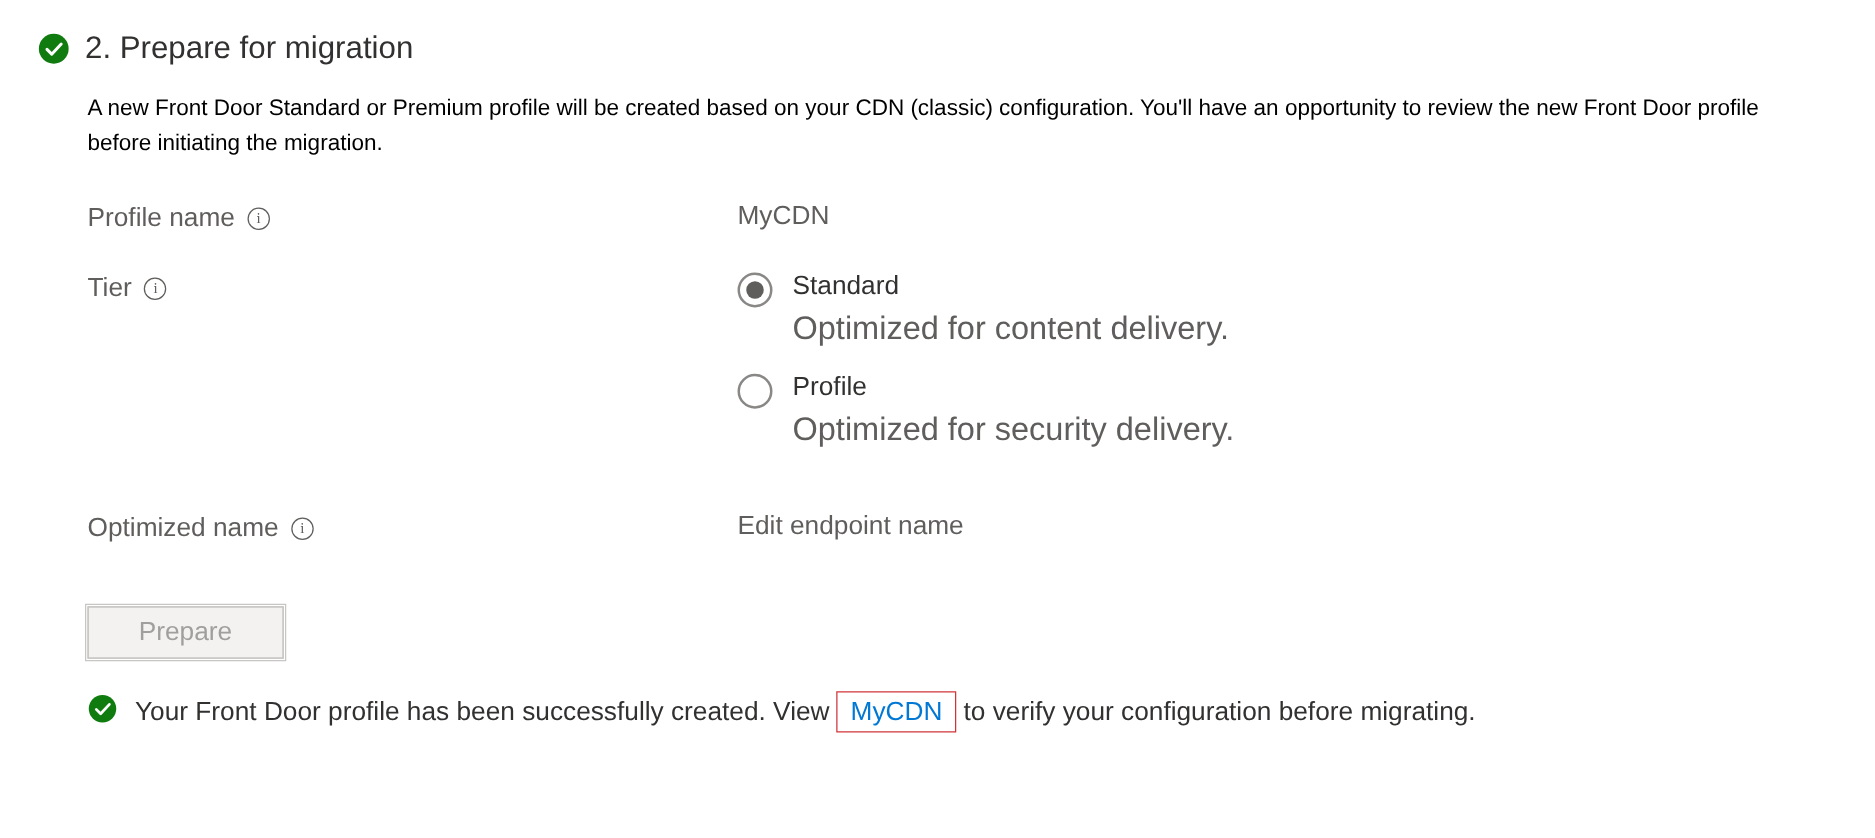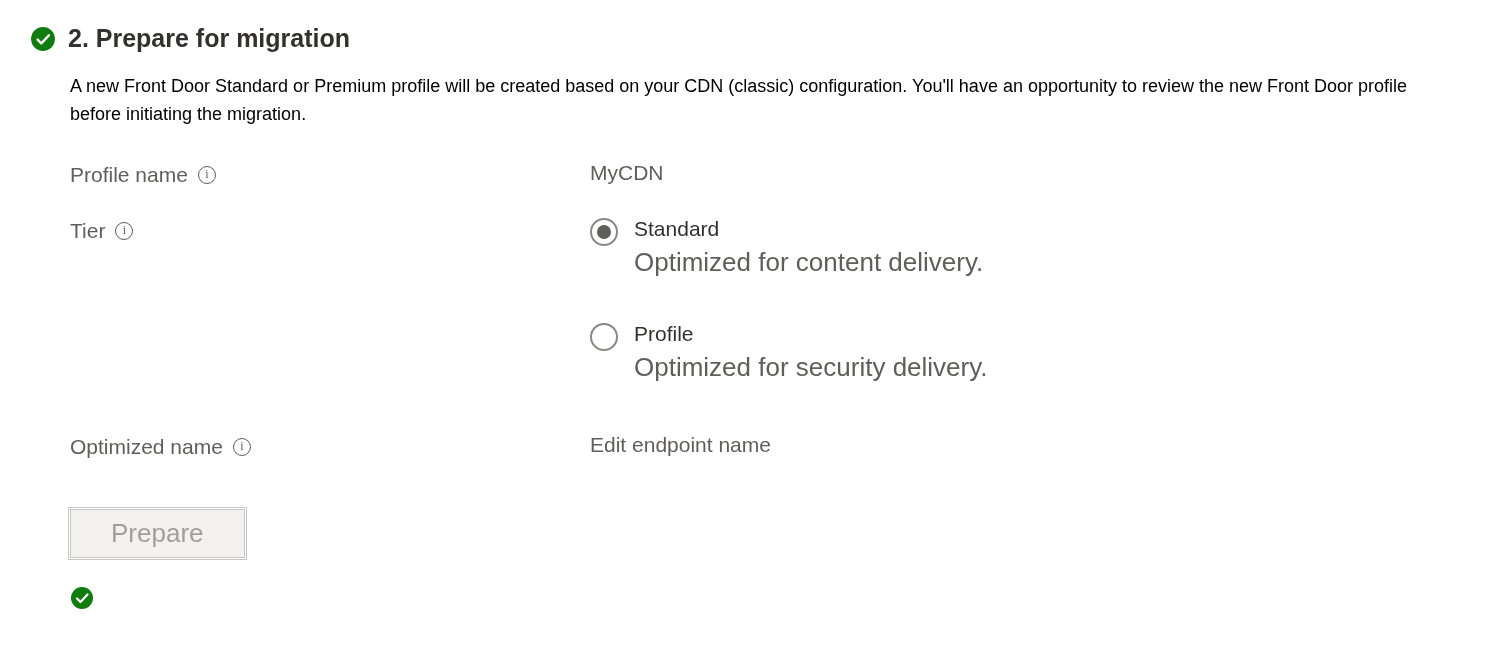--- a/index.html
+++ b/index.html
@@ -21,21 +21,21 @@
       gap: 12px;
       margin-bottom: 20px;
     }
     .check-circle {
       width: 26px;
       height: 26px;
       flex-shrink: 0;
     }
     .section-title {
       font-size: 25px;
-      font-weight: 700;
+      font-weight: 400;
       color: #323130;
     }
     .section-description {
       font-size: 18px;
       color: #000000;
       margin-left: 40px;
       margin-bottom: 32px;
       line-height: 1.55;
       max-width: 1380px;
     }
@@ -78,21 +78,21 @@
     .form-value-col {
       flex: 1;
     }
     .static-value {
       font-size: 21px;
       color: #605e5c;
     }
     .radio-group {
       display: flex;
       flex-direction: column;
-      gap: 44px;
+      gap: 20px;
     }
     .radio-option {
       display: flex;
       align-items: flex-start;
       gap: 16px;
       cursor: pointer;
     }
     .radio-circle {
       width: 28px;
       height: 28px;
@@ -121,21 +121,21 @@
       color: #323130;
     }
     .radio-desc {
       font-size: 26px;
       color: #605e5c;
     }
     .prepare-button {
       margin-left: 40px;
       margin-top: 20px;
       padding: 8px 40px;
-      font-size: 26px;
+      font-size: 21px;
       color: #a19f9d;
       background: #f3f2f1;
       border: 1px solid #c8c6c4;
       outline: 3px double #c8c6c4;
       outline-offset: -1px;
       cursor: not-allowed;
     }
     .status-row {
       display: flex;
       align-items: center;
@@ -223,16 +223,19 @@
 
 <button class="prepare-button" disabled="">Prepare</button>
 
 <div class="status-row">
   <span>
     <svg viewBox="0 0 24 24" width="24" height="24">
       <circle cx="12" cy="12" r="11" fill="#107c10"></circle>
       <path d="M7 12.5 L10.5 16 L17.5 8.5" stroke="#ffffff" stroke-width="2.2" fill="none" stroke-linecap="round" stroke-linejoin="round"></path>
     </svg>
   </span>
+  <span class="status-text">
+    <span>Your Front Door profile has been successfully created. View </span><a class="link-highlighted">MyCDN</a><span> to verify your configuration before migrating.</span>
+  </span>
 </div>
 
 
 
 
 </body></html>

